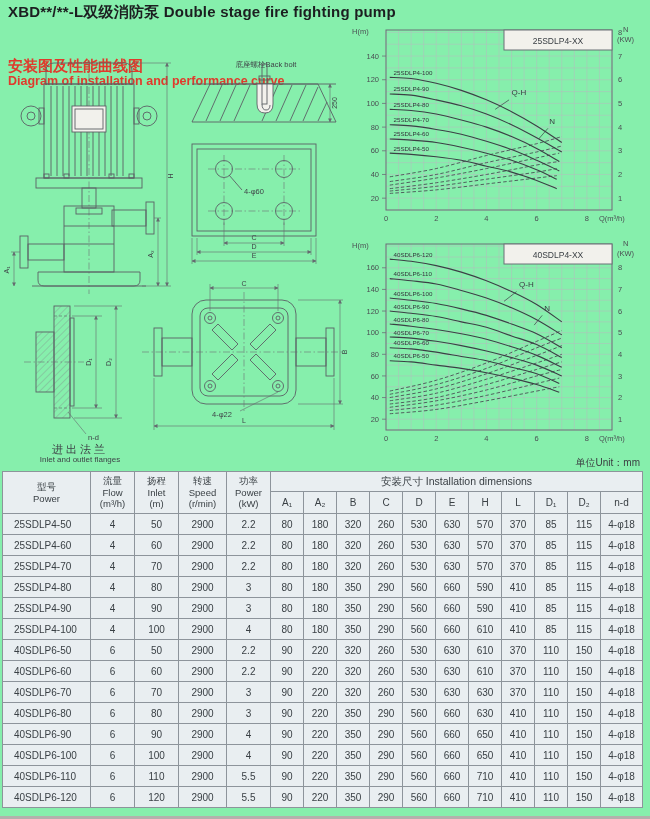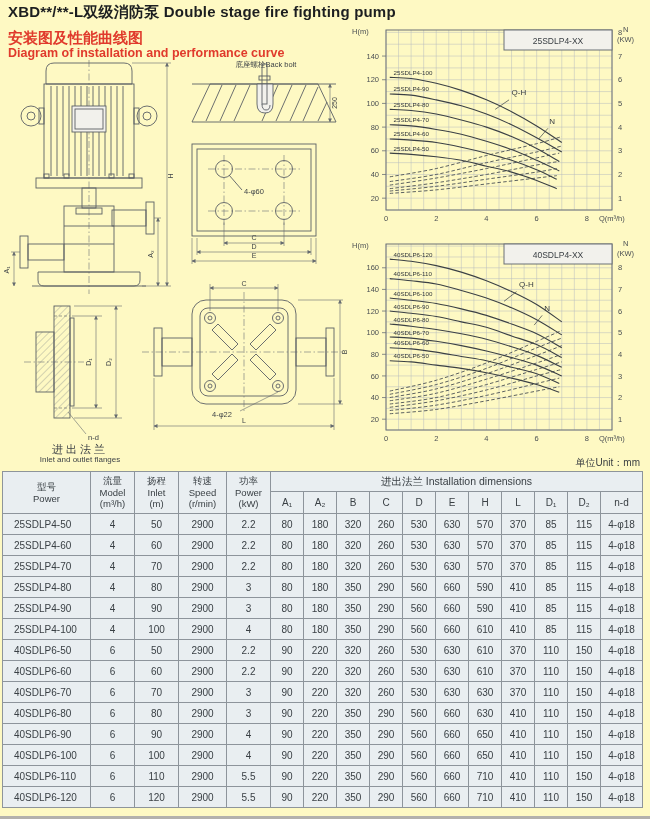--- a/index.html
+++ b/index.html
@@ -1,22 +1,22 @@
 <!DOCTYPE html>
 <html><head>
 <meta charset="utf-8">
 <style>
   html,body{margin:0;padding:0;background:#d8d6d2;}
-  .page{position:relative;width:650px;height:819px;background:#fef9c3;overflow:hidden;
+  .page{position:relative;width:650px;height:819px;background:#86efac;overflow:hidden;
         font-family:"Liberation Sans",sans-serif;color:#2a2d30;}
   .page-edge{position:absolute;left:0;bottom:0;width:650px;height:3px;background:#b3b1ac;}
 
   .title{position:absolute;top:3px;left:8px;font-size:15px;font-weight:bold;color:#1c1e20;letter-spacing:0.2px;}
   .sechead{position:absolute;left:8px;color:#e03a2c;line-height:1.15;}
-  .sechead .zh{font-size:15px;font-weight:bold;}
+  .sechead .zh{font-size:15px;font-weight:bold;margin-top:28px;}
   .sechead .en{font-size:12.5px;font-weight:bold;}
   .sec2{top:449px;}
   .sec2 .en{display:inline;}
   .unit-note{position:absolute;top:456px;right:10px;font-size:10px;color:#3c4043;text-align:center;}
 
   
   .chart{position:absolute;}
   .chart .grid{stroke:#b6babe;stroke-width:0.5;}
   .chart .frame{fill:none;stroke:#6a7076;stroke-width:1;}
   .chart .tick{stroke:#6a7076;stroke-width:0.8;}
@@ -477,39 +477,39 @@
         <col style="width:42px">
       </colgroup>
       <thead>
         <tr>
           <th rowspan="2">
             <div>型号</div>
             <div>Power</div>
           </th>
           <th rowspan="2">
             <div>流量</div>
-            <div>Model</div>
+            <div>Flow</div>
             <div>(m³/h)</div>
           </th>
           <th rowspan="2">
             <div>扬程</div>
             <div>Inlet</div>
             <div>(m)</div>
           </th>
           <th rowspan="2">
             <div>转速</div>
             <div>Speed</div>
             <div>(r/min)</div>
           </th>
           <th rowspan="2">
             <div>功率</div>
             <div>Power</div>
             <div>(kW)</div>
           </th>
-          <th colspan="11" class="group">进出法兰 Installation dimensions</th>
+          <th colspan="11" class="group">安装尺寸 Installation dimensions</th>
         </tr>
         <tr>
             <th class="sub">A₁</th>
             <th class="sub">A₂</th>
             <th class="sub">B</th>
             <th class="sub">C</th>
             <th class="sub">D</th>
             <th class="sub">E</th>
             <th class="sub">H</th>
             <th class="sub">L</th>

